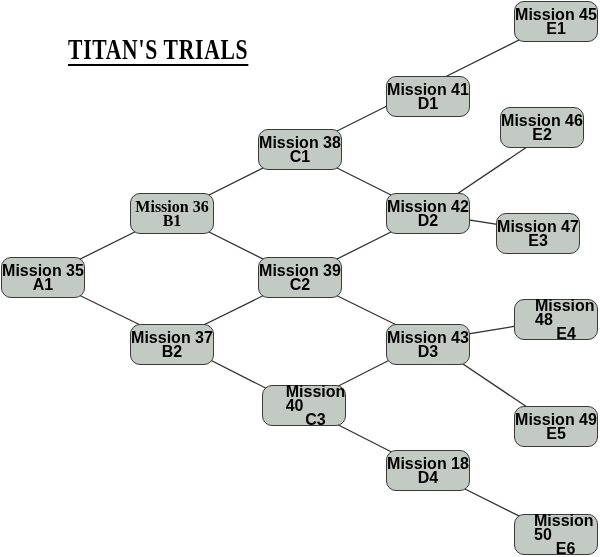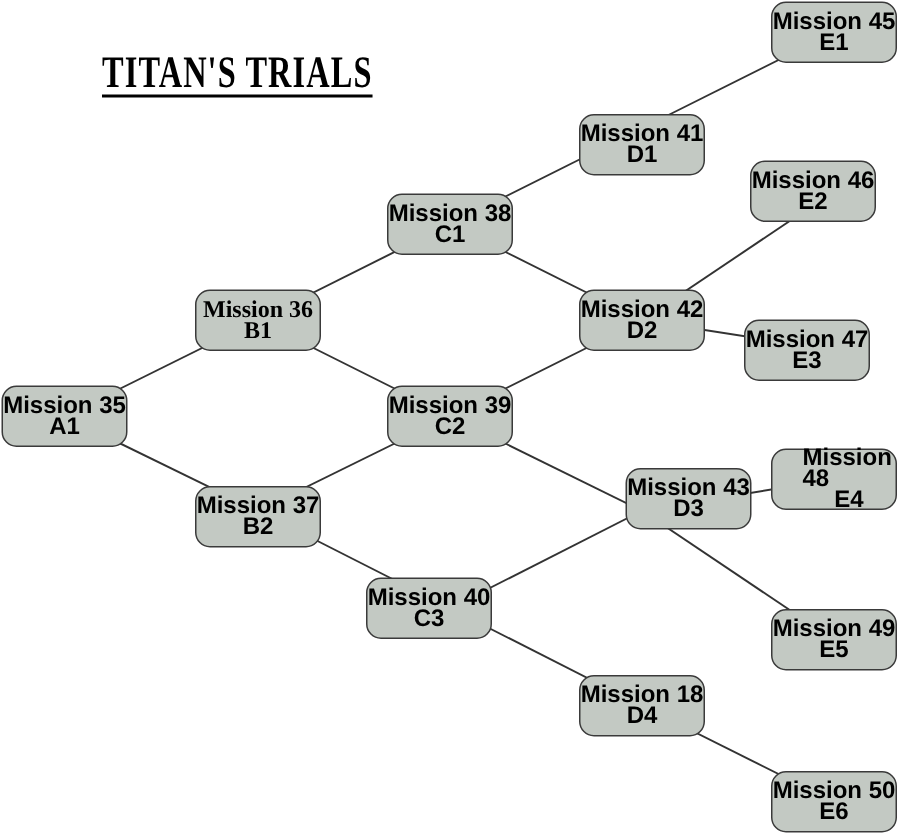--- a/index.html
+++ b/index.html
@@ -47,33 +47,33 @@
         <span>B2</span>
       </div>
       <div class="node" style="left: 258px; top: 129px;">
         <span>Mission 38</span>
         <span>C1</span>
       </div>
       <div class="node" style="left: 258px; top: 257px;">
         <span>Mission 39</span>
         <span>C2</span>
       </div>
-      <div class="node" style="left: 244px; top: 385px;">
+      <div class="node" style="left: 262px; top: 385px; padding-left: 23px;">
         <span>Mission 40</span>
         <span>C3</span>
       </div>
       <div class="node" style="left: 386px; top: 65px; margin-top: 11px;">
         <span>Mission 41</span>
         <span>D1</span>
       </div>
       <div class="node" style="left: 386px; top: 193px;">
         <span>Mission 42</span>
         <span>D2</span>
       </div>
-      <div class="node" style="left: 386px; top: 312px; margin-left: 31px;">
+      <div class="node" style="left: 386px; top: 324px;">
         <span>Mission 43</span>
         <span>D3</span>
       </div>
       <div class="node" style="left: 386px; top: 450px;">
         <span>Mission 18</span>
         <span>D4</span>
       </div>
       <div class="node" style="left: 514px; top: 1px;">
         <span>Mission 45</span>
         <span>E1</span>
@@ -87,18 +87,18 @@
         <span>E3</span>
       </div>
       <div class="node" style="left: 514px; top: 299px; padding-left: 20px;">
         <span>Mission 48</span>
         <span>E4</span>
       </div>
       <div class="node" style="left: 514px; top: 406px;">
         <span>Mission 49</span>
         <span>E5</span>
       </div>
-      <div class="node" style="left: 514px; top: 514px;">
+      <div class="node" style="left: 514px; top: 514px; padding-left: 19px;">
         <span>Mission 50</span>
         <span>E6</span>
       </div>
     </div>
 </div>
 
 </body></html>

